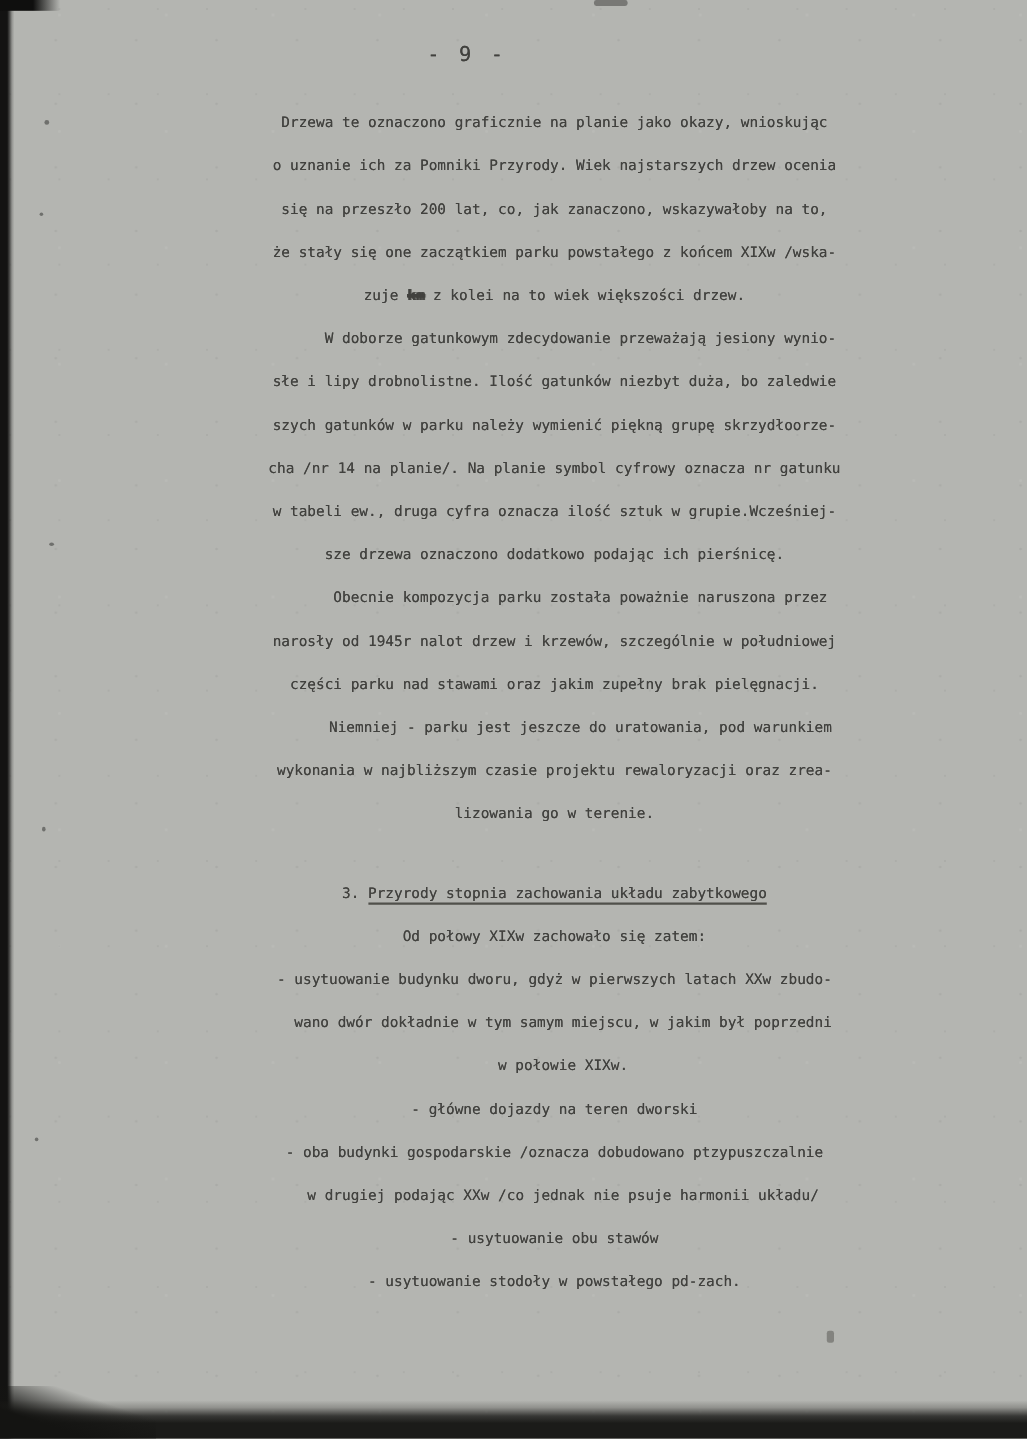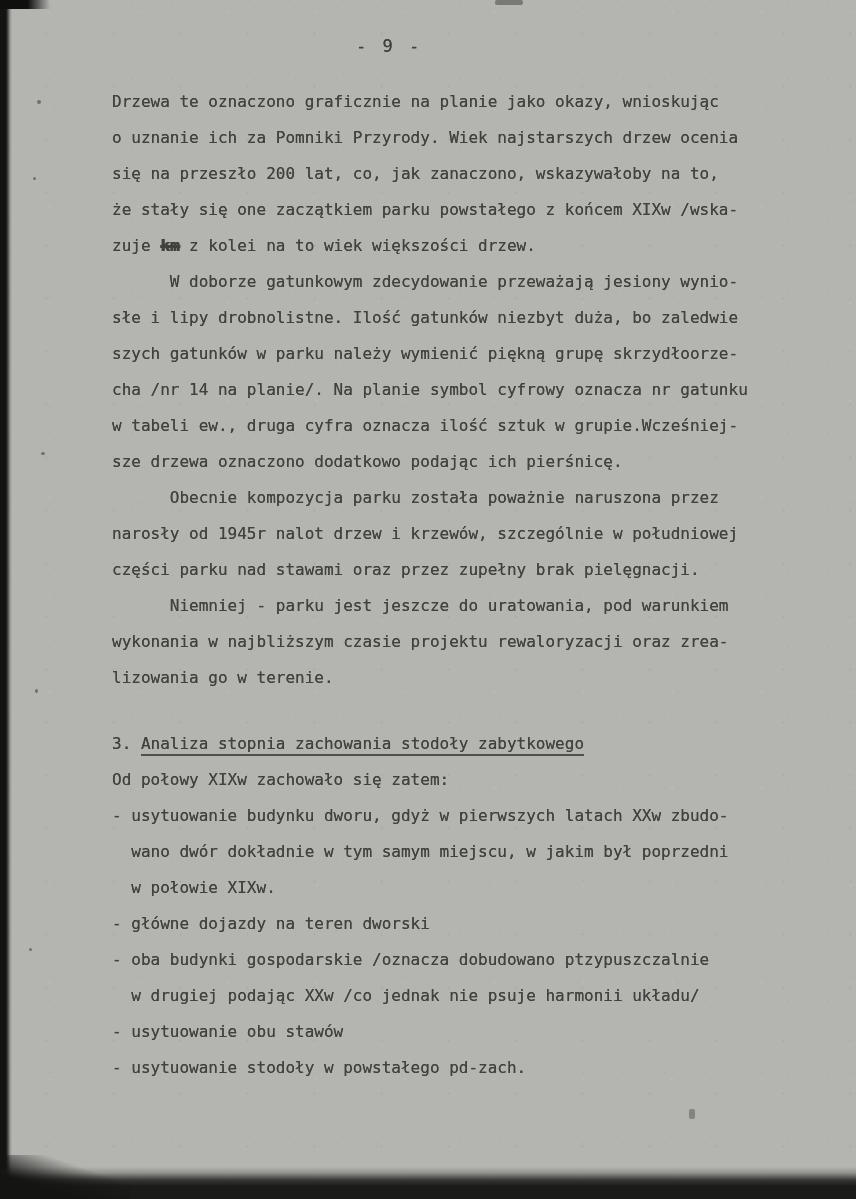--- a/index.html
+++ b/index.html
@@ -44,23 +44,24 @@
   .speck.top-smudge { left: 495px; top: 0; width: 28px; height: 5px; border-radius: 2px; background: rgba(60,60,58,.5); }
   .speck.right-smudge { left: 689px; top: 1109px; width: 6px; height: 10px; border-radius: 2px; background: rgba(70,70,66,.45); }
 
   .page-number {
     position: absolute; left: 356px; top: 36px;
     font-size: 17px; letter-spacing: 3px;
     text-shadow: 0 0 .5px rgba(65,65,62,.9);
     white-space: pre;
   }
   .content {
-    position: absolute; left: 112px; top: 84px; width: 680px;
-    font-size: 16px; line-height: 36px;
+    position: absolute; left: 122px; top: 84px; width: 680px;
+    font-size: 12px; line-height: 36px;
     text-shadow: 0 0 .5px rgba(65,65,62,.85);
+    text-align: center;
   }
   .line { white-space: pre; }
   .block.heading { margin-top: 30px; }
   .underline {
     border-bottom: 2px solid rgba(62,62,58,.85);
     padding-bottom: 1px;
   }
   .strike {
     text-decoration: line-through;
     text-decoration-thickness: 3px;
@@ -98,29 +99,29 @@
         <div class="line">      W doborze gatunkowym zdecydowanie przeważają jesiony wynio-</div>
         <div class="line">słe i lipy drobnolistne. Ilość gatunków niezbyt duża, bo zaledwie</div>
         <div class="line">szych gatunków w parku należy wymienić piękną grupę skrzydłoorze-</div>
         <div class="line">cha /nr 14 na planie/. Na planie symbol cyfrowy oznacza nr gatunku</div>
         <div class="line">w tabeli ew., druga cyfra oznacza ilość sztuk w grupie.Wcześniej-</div>
         <div class="line">sze drzewa oznaczono dodatkowo podając ich pierśnicę.</div>
       </div>
       <div class="block para">
         <div class="line">      Obecnie kompozycja parku została poważnie naruszona przez</div>
         <div class="line">narosły od 1945r nalot drzew i krzewów, szczególnie w południowej</div>
-        <div class="line">części parku nad stawami oraz przez zupełny brak pielęgnacji.</div>
+        <div class="line">części parku nad stawami oraz jakim zupełny brak pielęgnacji.</div>
       </div>
       <div class="block para">
         <div class="line">      Niemniej - parku jest jeszcze do uratowania, pod warunkiem</div>
         <div class="line">wykonania w najbliższym czasie projektu rewaloryzacji oraz zrea-</div>
         <div class="line">lizowania go w terenie.</div>
       </div>
       <div class="block heading">
-        <div class="line">3. <span class="underline">Analiza stopnia zachowania stodoły zabytkowego</span></div>
+        <div class="line">3. <span class="underline">Przyrody stopnia zachowania układu zabytkowego</span></div>
       </div>
       <div class="block para">
         <div class="line">Od połowy XIXw zachowało się zatem:</div>
       </div>
       <div class="block list_item">
         <div class="line">- usytuowanie budynku dworu, gdyż w pierwszych latach XXw zbudo-</div>
         <div class="line">  wano dwór dokładnie w tym samym miejscu, w jakim był poprzedni</div>
         <div class="line">  w połowie XIXw.</div>
       </div>
       <div class="block list_item">

